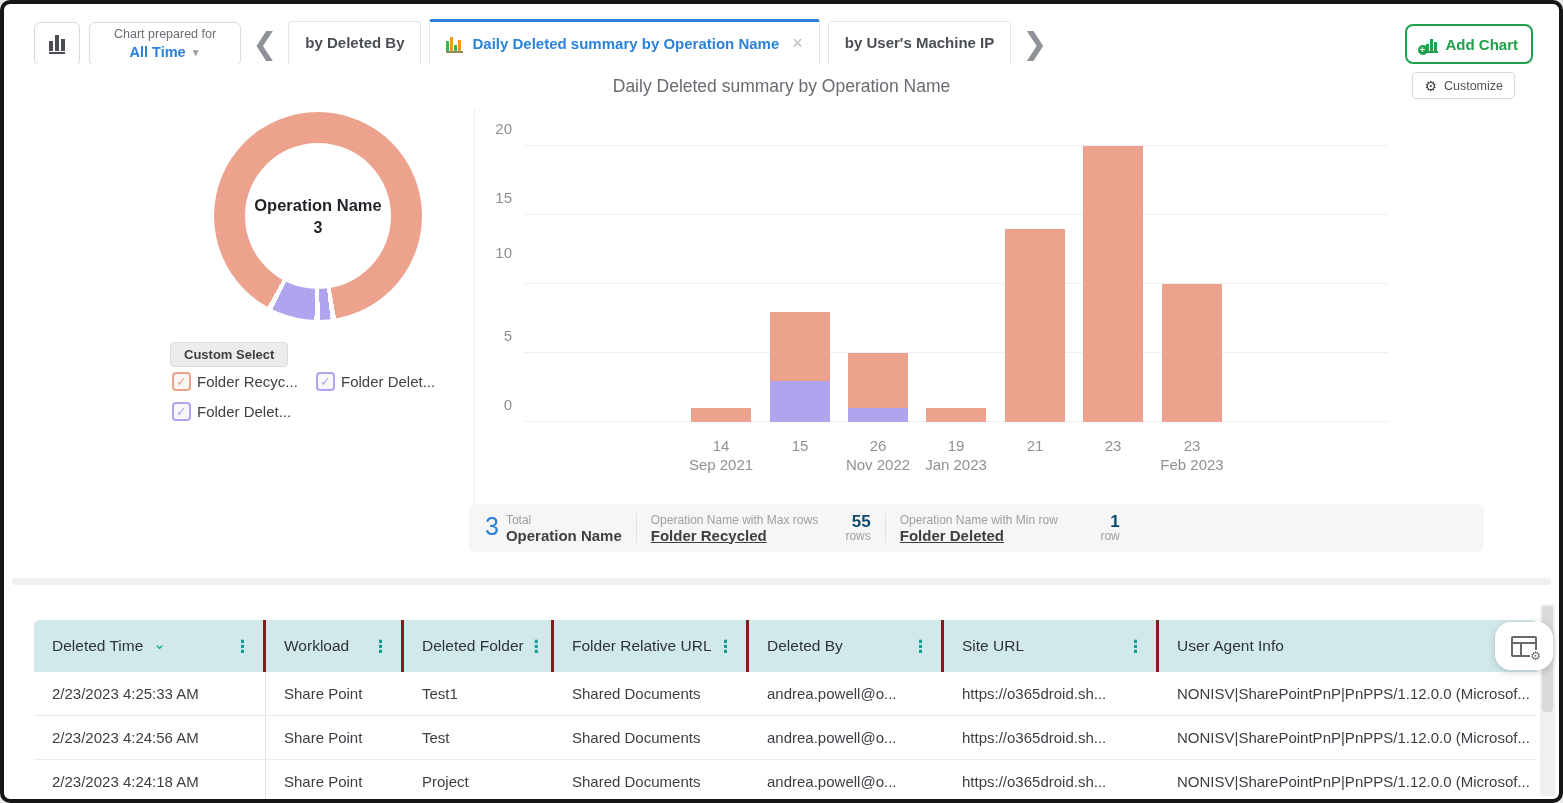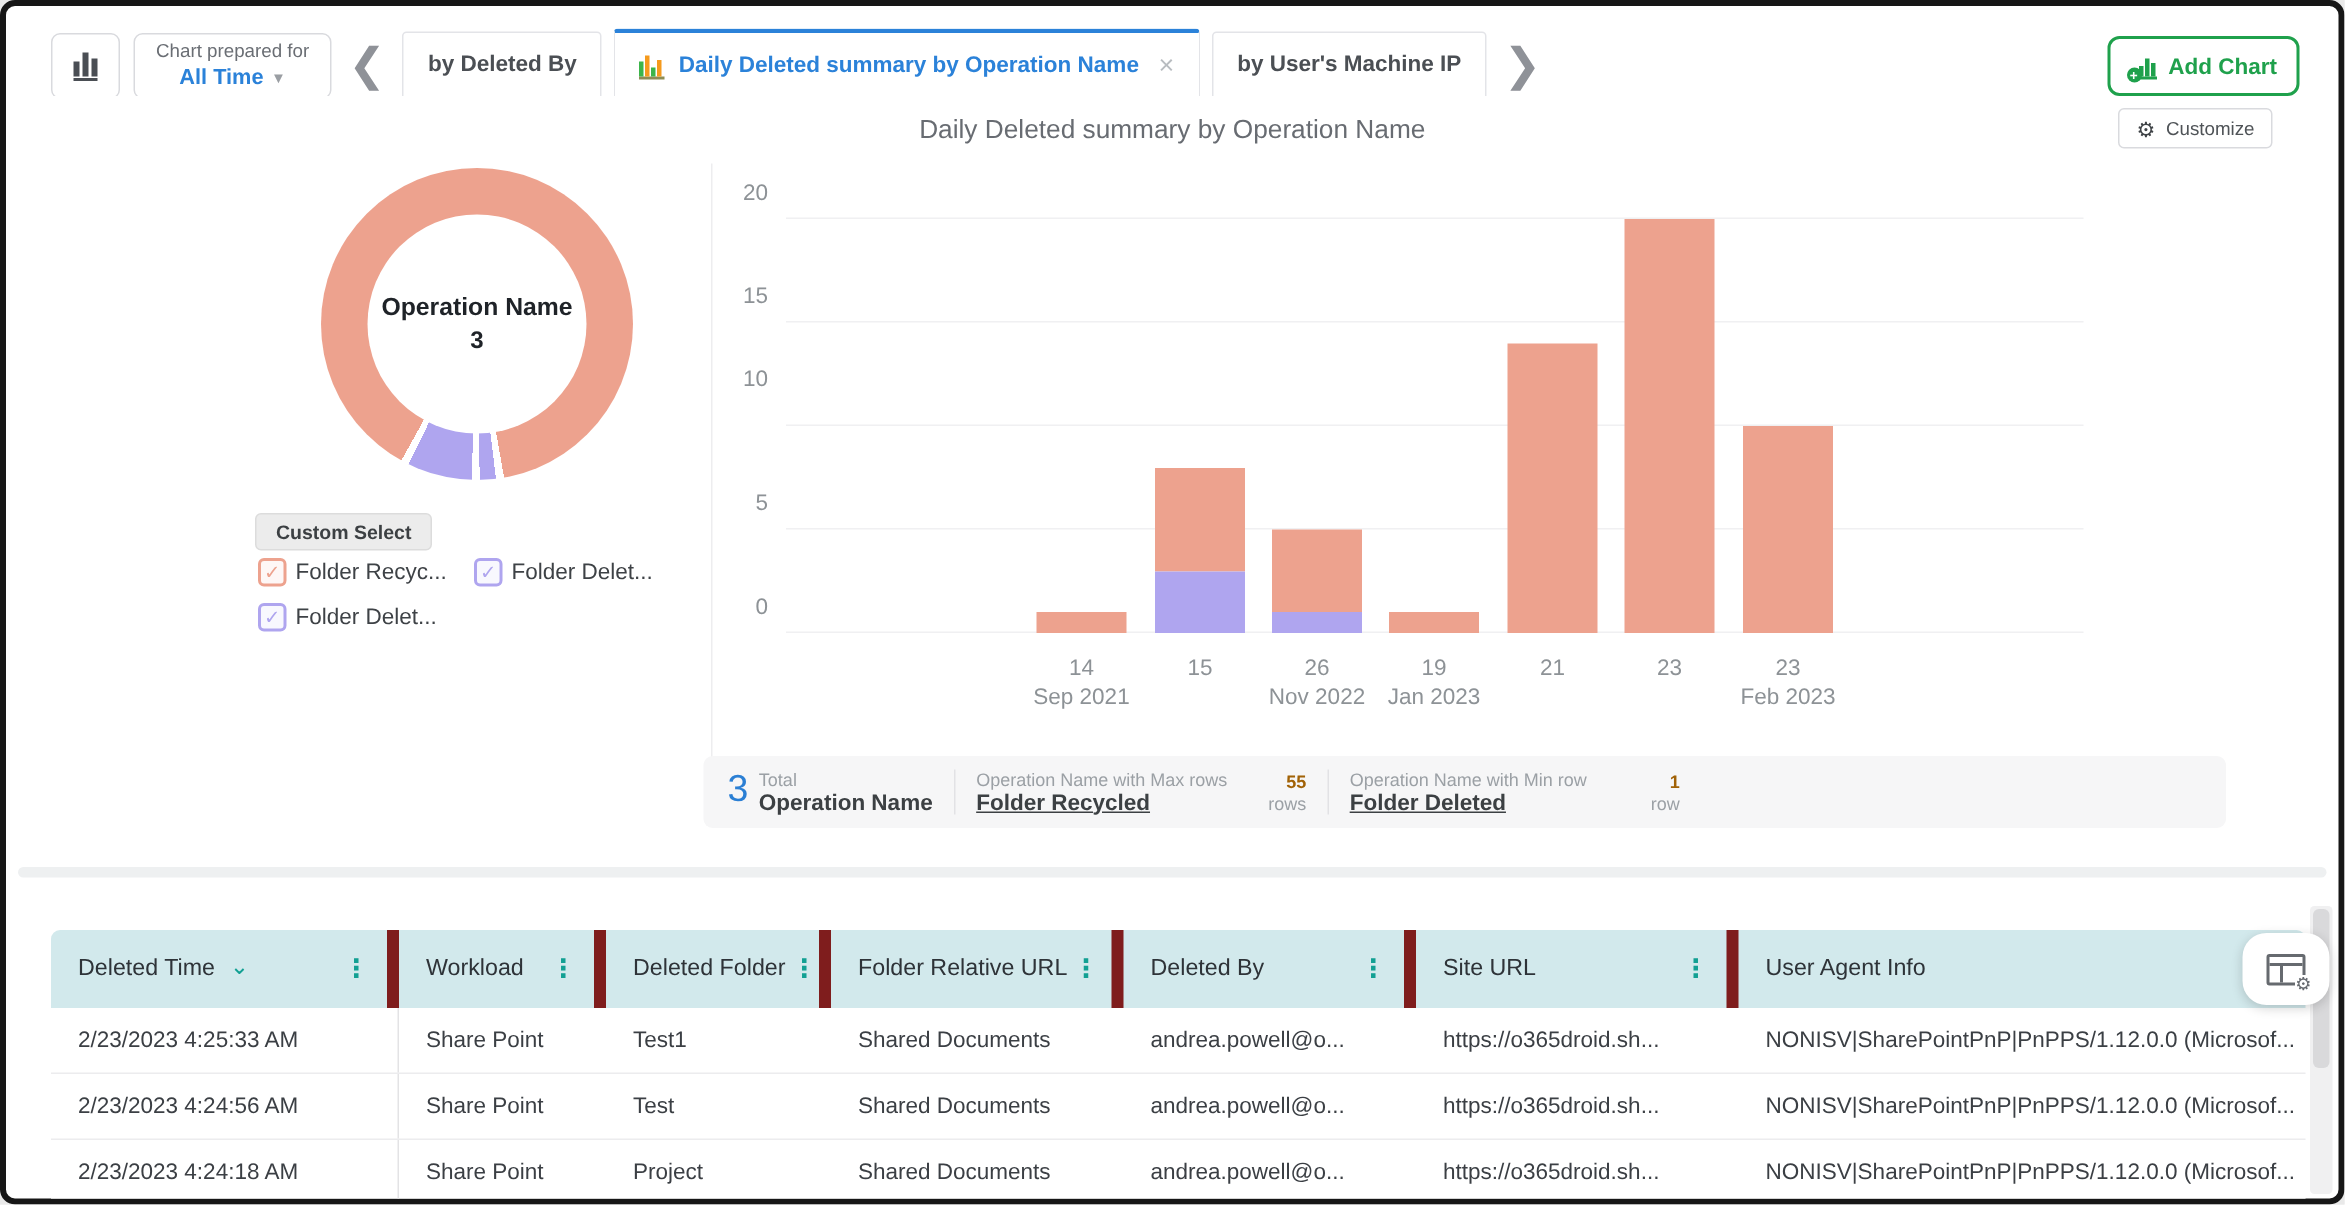--- a/index.html
+++ b/index.html
@@ -3,21 +3,21 @@
 <meta charset="utf-8">
 <style>
   html,body{margin:0;padding:0;background:#e9e9e9;font-family:"Liberation Sans","DejaVu Sans",sans-serif;}
   .frame{position:relative;width:1563px;height:803px;box-sizing:border-box;border:4px solid #161616;border-radius:10px;background:#ffffff;overflow:hidden;}
 
   
   .topbar{position:absolute;top:12px;left:30px;right:26px;height:50px;display:flex;align-items:flex-end;gap:9px;}
   .charttype-btn{width:44px;height:42px;border:1px solid #d9dade;border-radius:6px;background:#fff;display:flex;align-items:center;justify-content:center;cursor:pointer;}
   .mini-bars{display:flex;align-items:flex-end;gap:2px;border-bottom:2px solid #4a4e54;padding-bottom:1px;}
   .mini-bars i{display:block;width:4px;background:#4a4e54;}
-  .prepared{height:44px;border:1px solid #d9dade;border-radius:6px;background:#fff;padding:3px 14px;text-align:center;box-sizing:border-box;cursor:pointer;}
+  .prepared{height:44px;border:1px solid #d9dade;border-radius:6px;background:#fff;padding:3px 24px;text-align:center;box-sizing:border-box;cursor:pointer;}
   .prepared .l1{font-size:12.5px;color:#6a6e74;line-height:17px;}
   .prepared .l2{font-size:14.5px;font-weight:700;color:#2b82d9;line-height:18px;}
   .prepared .caret{display:inline-block;margin-left:5px;color:#9a9ea3;font-size:10px;transform:translateY(-1px);}
   .nav-chip{font-size:30px;font-weight:700;color:#8f9298;line-height:44px;padding:0 2px;cursor:pointer;user-select:none;}
   .tabs{display:flex;align-items:center;gap:8px;}
   .tab{height:44px;box-sizing:border-box;display:flex;align-items:center;gap:9px;padding:0 16px;background:#fff;border:1px solid #e3e4e8;border-radius:3px 3px 0 0;font-size:15px;font-weight:600;color:#4b4f54;white-space:nowrap;cursor:pointer;}
   .tab.active{height:47px;border-top:3px solid #2b82d9;color:#2b82d9;}
   .tclose{color:#b8bcc0;font-size:18px;margin-left:4px;font-weight:400;}
   .ticon{position:relative;width:18px;height:18px;border-radius:50%;flex:0 0 auto;}
   .ticon.donut{background:conic-gradient(#2f88d8 0 55deg,#f5a623 55deg 235deg,#3cb54a 235deg 330deg,#2f88d8 330deg 360deg);}
@@ -58,29 +58,29 @@
 
   .stats-band{position:absolute;left:435px;top:440px;width:1015px;height:48px;background:#f6f6f7;border-radius:6px;display:flex;align-items:center;}
   .stat-sep{width:1px;height:30px;background:#e2e2e5;margin:0 14px;}
   .stat-total{display:flex;align-items:flex-start;gap:7px;padding-left:16px;}
   .stat-total .big{font-size:25px;color:#2b7fd4;line-height:26px;font-weight:400;}
   .stat-col .small{font-size:12px;color:#9ba0a5;line-height:14px;}
   .stat-col .main{font-size:15px;font-weight:700;color:#3c4043;line-height:17px;}
   .stat-group{display:flex;align-items:center;justify-content:space-between;width:220px;}
   .stat-link{font-size:15px;font-weight:700;color:#3c4043;text-decoration:underline;cursor:pointer;}
   .stat-val{text-align:right;}
-  .stat-val .num{font-size:12px;font-weight:700;color:#a16207;line-height:17px;}
+  .stat-val .num{font-size:17px;font-weight:700;color:#0c4a6e;line-height:17px;}
   .stat-val .unit{font-size:12px;color:#9ba0a5;line-height:13px;}
 
   .gap-band{position:absolute;top:574px;left:8px;right:8px;height:7px;background:#eef0f1;border-radius:4px;}
 
   
   .table-card{position:absolute;top:600px;left:30px;right:22px;bottom:0;background:#fff;}
   .thead{display:grid;grid-template-columns:232px 138px 150px 195px 195px 215px minmax(300px,1fr);height:52px;margin-top:16px;background:#d2e9ec;border-radius:6px 6px 0 0;}
-  .th{display:flex;align-items:center;padding:0 8px 0 18px;border-right:8px solid #7f1d1d;font-size:15.5px;color:#2e3338;position:relative;box-sizing:border-box;overflow:hidden;white-space:nowrap;}
+  .th{display:flex;align-items:center;padding:0 8px 0 18px;border-right:3px solid #7f1d1d;font-size:15.5px;color:#2e3338;position:relative;box-sizing:border-box;overflow:hidden;white-space:nowrap;}
   .th:last-child{border-right:none;}
   .sorticon{color:#12a093;font-size:15px;margin-left:10px;transform:translateY(-2px);cursor:pointer;}
   .thspacer{flex:1;}
   .dots{color:#12a093;font-size:17px;font-weight:700;cursor:pointer;padding:0 4px;}
   .trow{display:grid;grid-template-columns:232px 138px 150px 195px 195px 215px minmax(300px,1fr);height:43px;border-bottom:1px solid #ececee;background:#fff;cursor:pointer;}
   .td{display:flex;align-items:center;padding:0 10px 0 18px;font-size:15px;color:#3b3f44;white-space:nowrap;overflow:hidden;box-sizing:border-box;}
   .td:first-child{border-right:1px solid #e3e3e5;}
 
   .settings-pill{position:absolute;top:618px;right:6px;width:58px;height:48px;background:#fff;border-radius:16px;box-shadow:0 2px 8px rgba(0,0,0,0.18);display:flex;align-items:center;justify-content:center;cursor:pointer;z-index:5;}
   .cols-icon{position:relative;width:26px;height:21px;border:2px solid #666a6f;border-radius:2px;box-sizing:border-box;}

